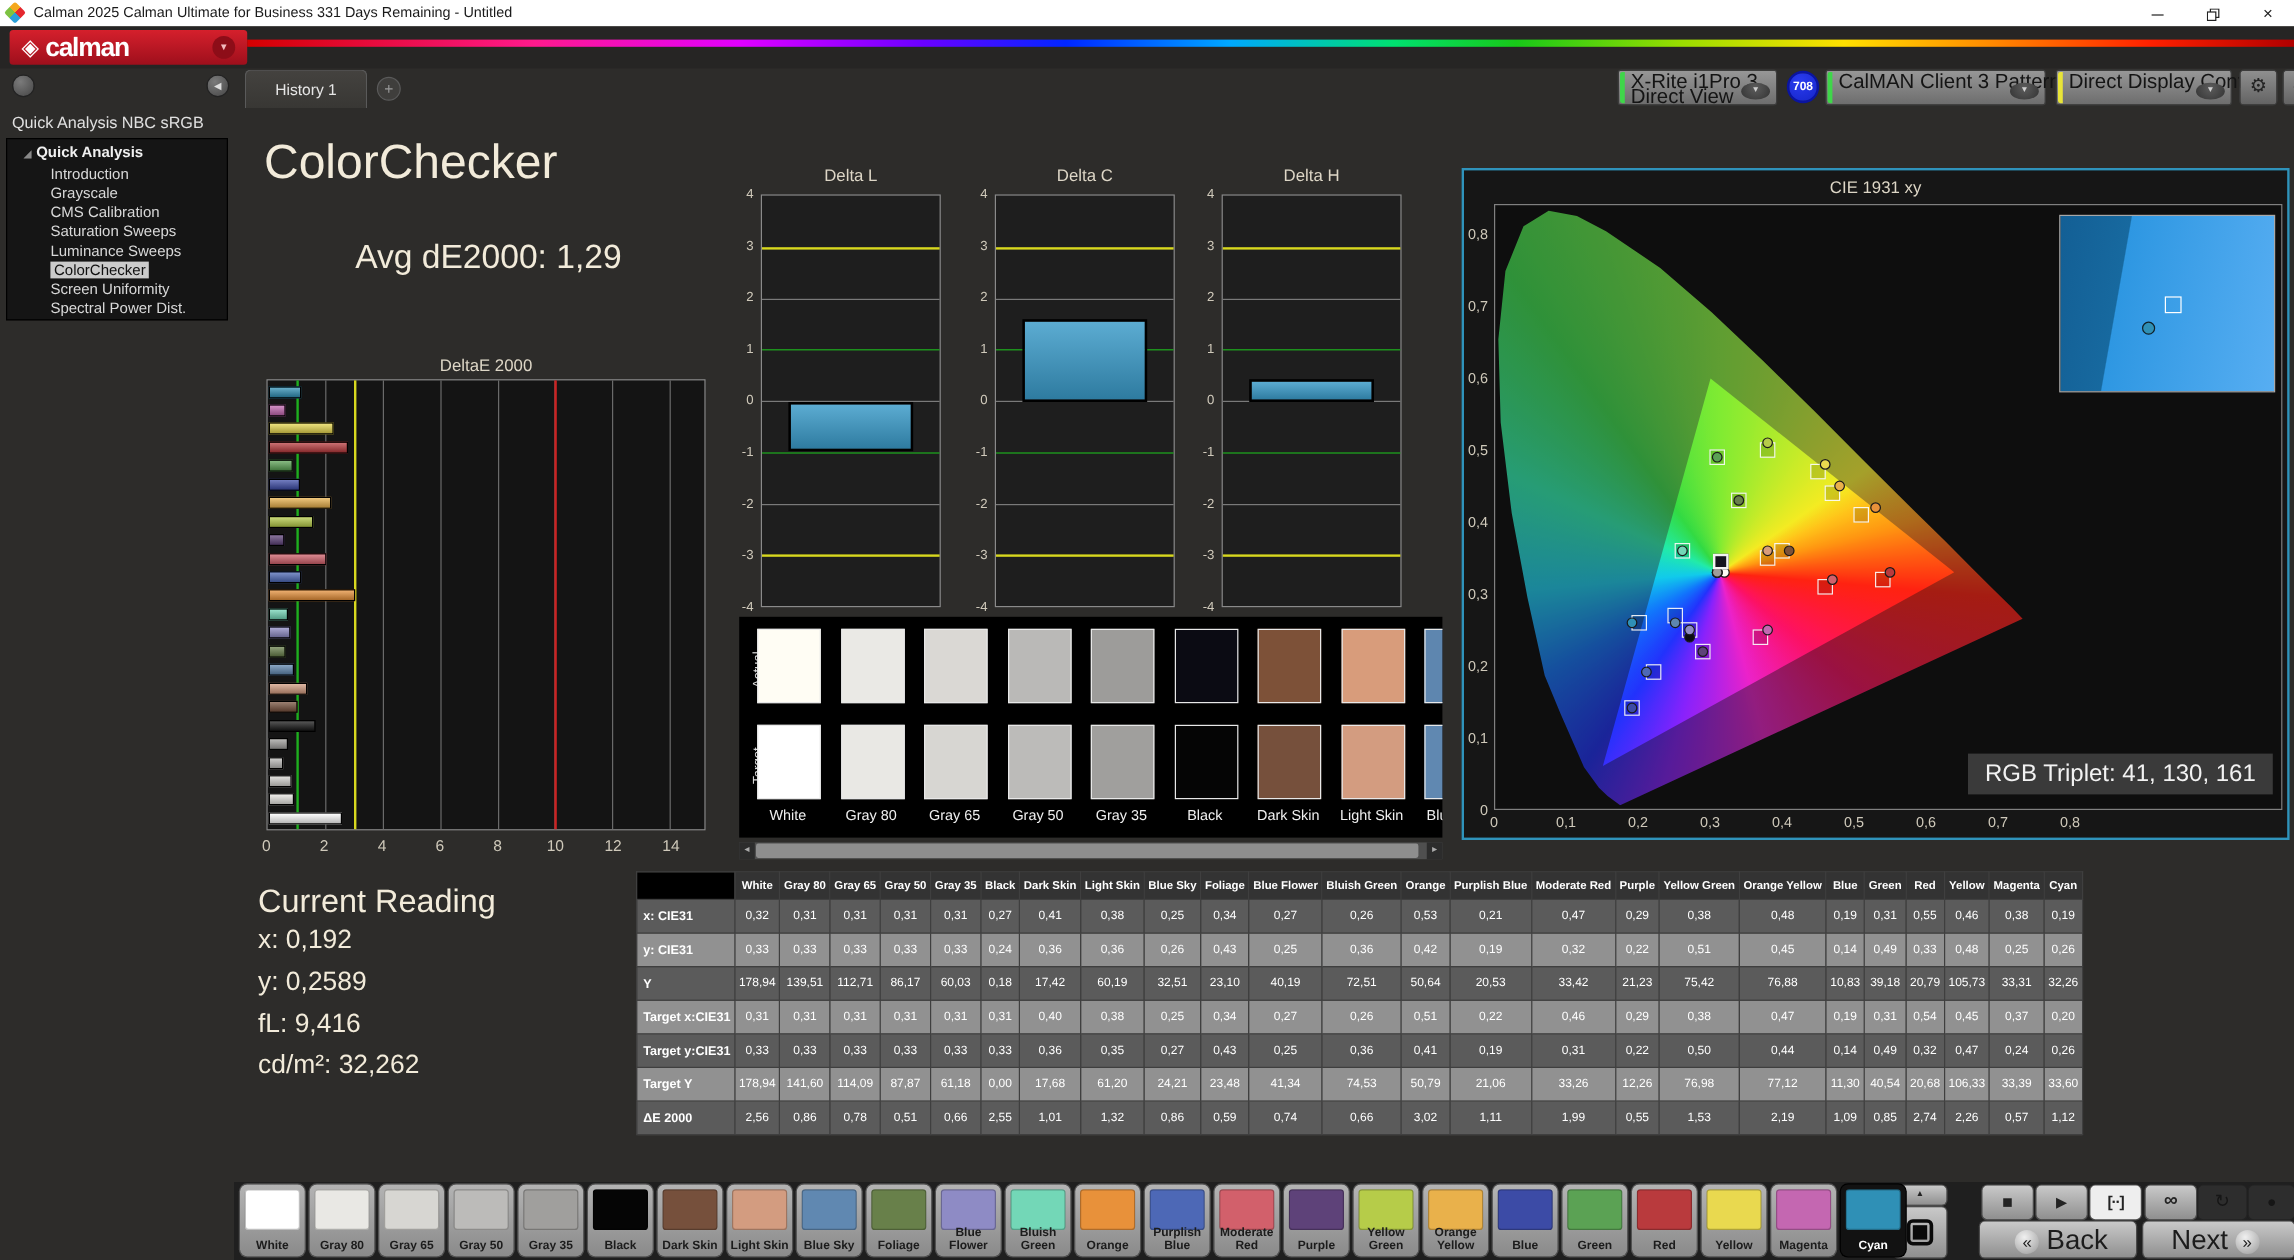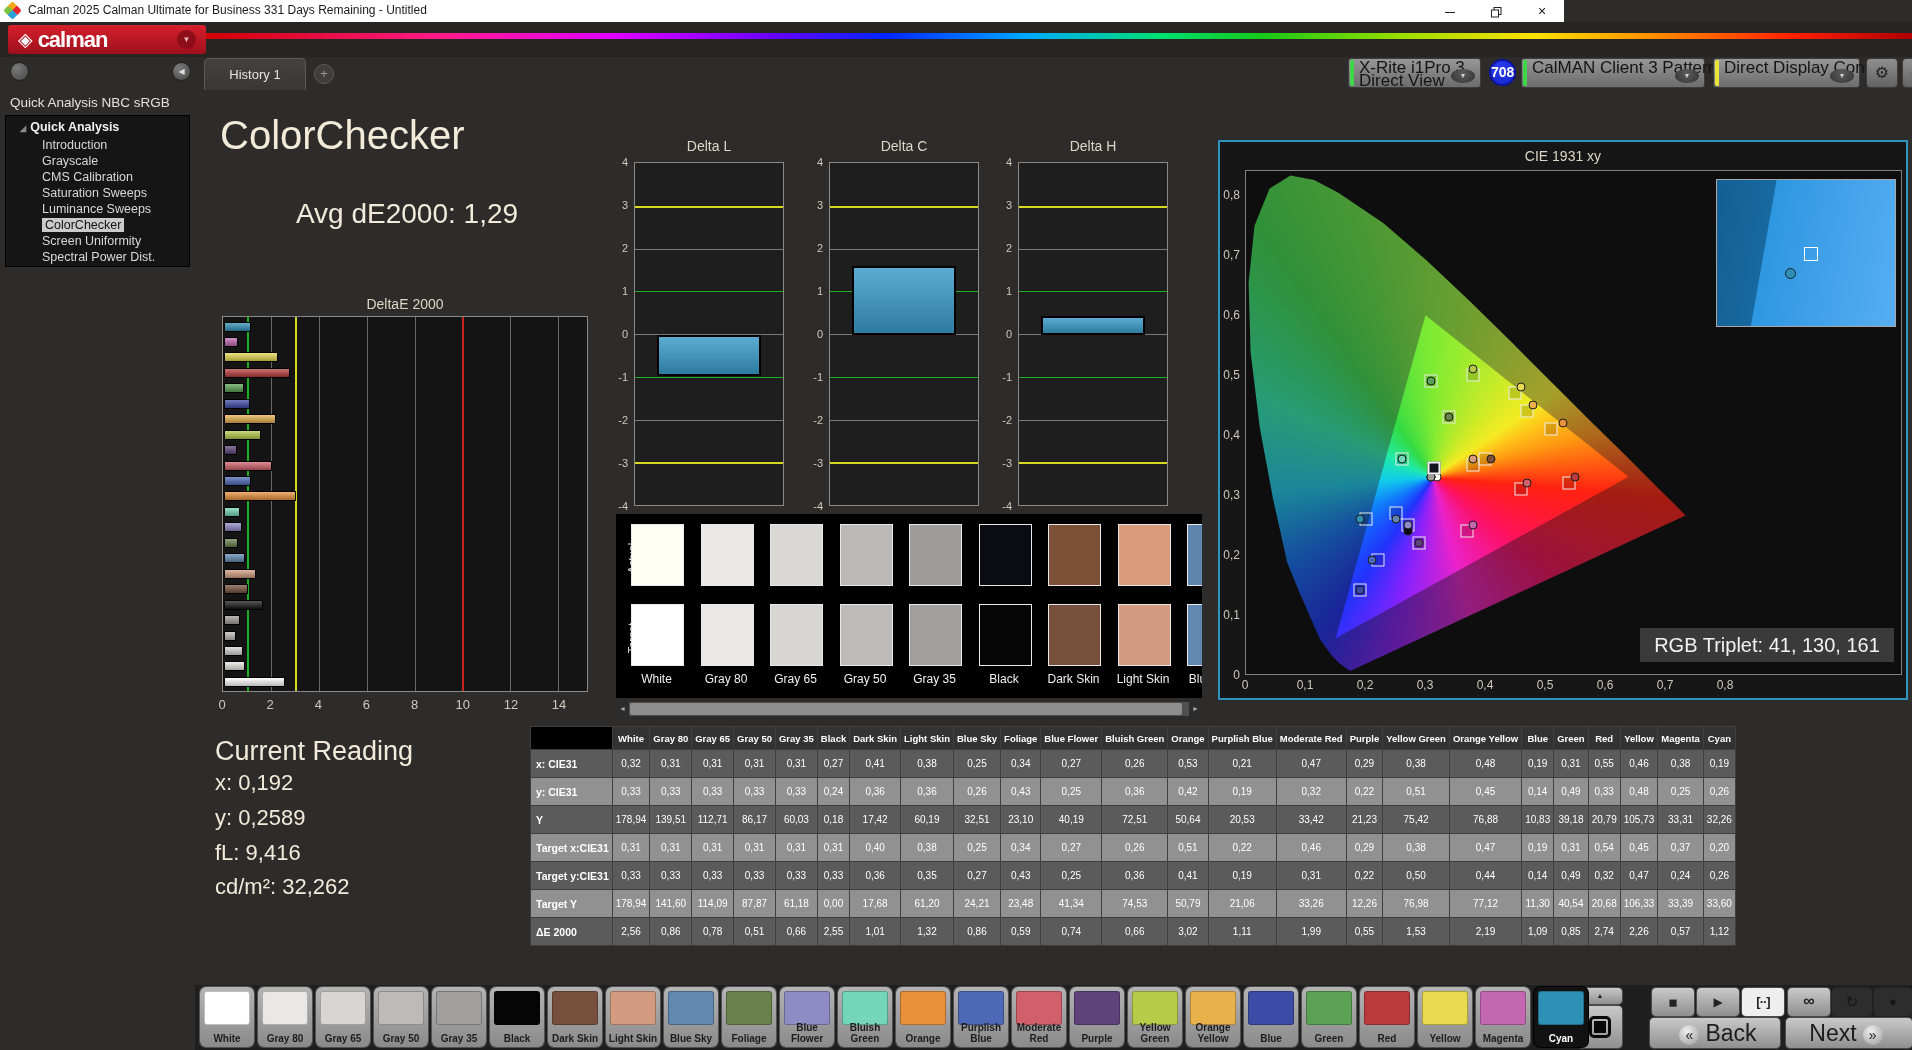--- a/index.html
+++ b/index.html
@@ -1,20 +1,20 @@
 <!DOCTYPE html>
 <html><head>
 <meta charset="utf-8">
 <style>
   html,body{margin:0;padding:0;background:#2d2c2a;font-family:"Liberation Sans",sans-serif;}
   #app{position:relative;width:1912px;height:1050px;overflow:hidden;background:#2d2c2a;}
   .abs{position:absolute;}
 
   
-  #titlebar{left:0;top:0;width:1564px;height:22px;background:#ffffff;color:#111;}
+  #titlebar{left:0;top:0;width:1912px;height:22px;background:#ffffff;color:#111;}
   #app-icon{left:6px;top:4px;width:13px;height:13px;transform:rotate(45deg);border-radius:2px;
     background:conic-gradient(#e4272e 0 25%,#2a9fd8 0 50%,#7dc242 0 75%,#f5a81c 0 100%);}
   #title-text{left:28px;top:3px;font-size:12px;color:#1a1a1a;white-space:nowrap;}
   .winbtn{top:0;width:44px;height:22px;text-align:center;line-height:22px;color:#222;font-size:14px;}
   #btn-min{right:92px;} #btn-restore{right:46px;} #btn-close{right:0;}
   #btn-min .bar{display:inline-block;width:10px;height:1px;background:#222;vertical-align:middle;}
   #btn-restore svg{vertical-align:middle;}
 
   
   #header{left:0;top:22px;width:1912px;height:35px;background:#262524;}
@@ -37,21 +37,21 @@
     color:#999;font-size:13px;text-align:center;line-height:18px;box-sizing:border-box;}
   .dropdown{top:58px;height:30px;background:linear-gradient(#979797,#6d6d6d);border:1px solid #3c3c3c;border-radius:3px;
     box-sizing:border-box;color:#141414;}
   .dropdown .edge{position:absolute;left:1px;top:1px;bottom:1px;width:4px;border-radius:2px 0 0 2px;}
   .edge.green{background:#3fd64a;} .edge.yellow{background:#e8e438;}
   .dd-text{position:absolute;left:10px;top:2px;font-size:17px;line-height:13px;white-space:nowrap;}
   .dd-chev{position:absolute;right:5px;bottom:4px;width:24px;height:14px;border-radius:50%;
     background:radial-gradient(circle at 50% 30%,#5c5c5c,#333);color:#cfcfcf;font-size:7px;text-align:center;line-height:14px;}
   #dd-meter{left:1348px;width:133px;}
   #badge-708{left:1489px;top:59px;width:27px;height:27px;border-radius:50%;background:radial-gradient(circle at 40% 30%,#2a3cf0,#1525c8);
-    border:2px solid #0a14a0;box-sizing:border-box;color:#fff;font-size:14px;font-weight:bold;text-align:center;line-height:23px;}
+    border:2px solid #0a14a0;box-sizing:border-box;color:#fff;font-size:10px;font-weight:bold;text-align:center;line-height:23px;}
   #dd-pattern{left:1521px;width:184px;}
   #dd-display{left:1713px;width:147px;}
   .tool-btn{top:58px;height:30px;background:linear-gradient(#8f8f8f,#636363);border:1px solid #3c3c3c;border-radius:4px;
     box-sizing:border-box;color:#232323;text-align:center;line-height:28px;font-size:16px;}
   #btn-gear{left:1866px;width:32px;}
   #btn-more{left:1902px;width:26px;}
 
   
   #sidebar-title{left:10px;top:95px;font-size:13.5px;color:#e0e0e0;}
   #tree-panel{left:5px;top:115px;width:185px;height:152px;background:#151515;border:1px solid #000;box-sizing:border-box;

